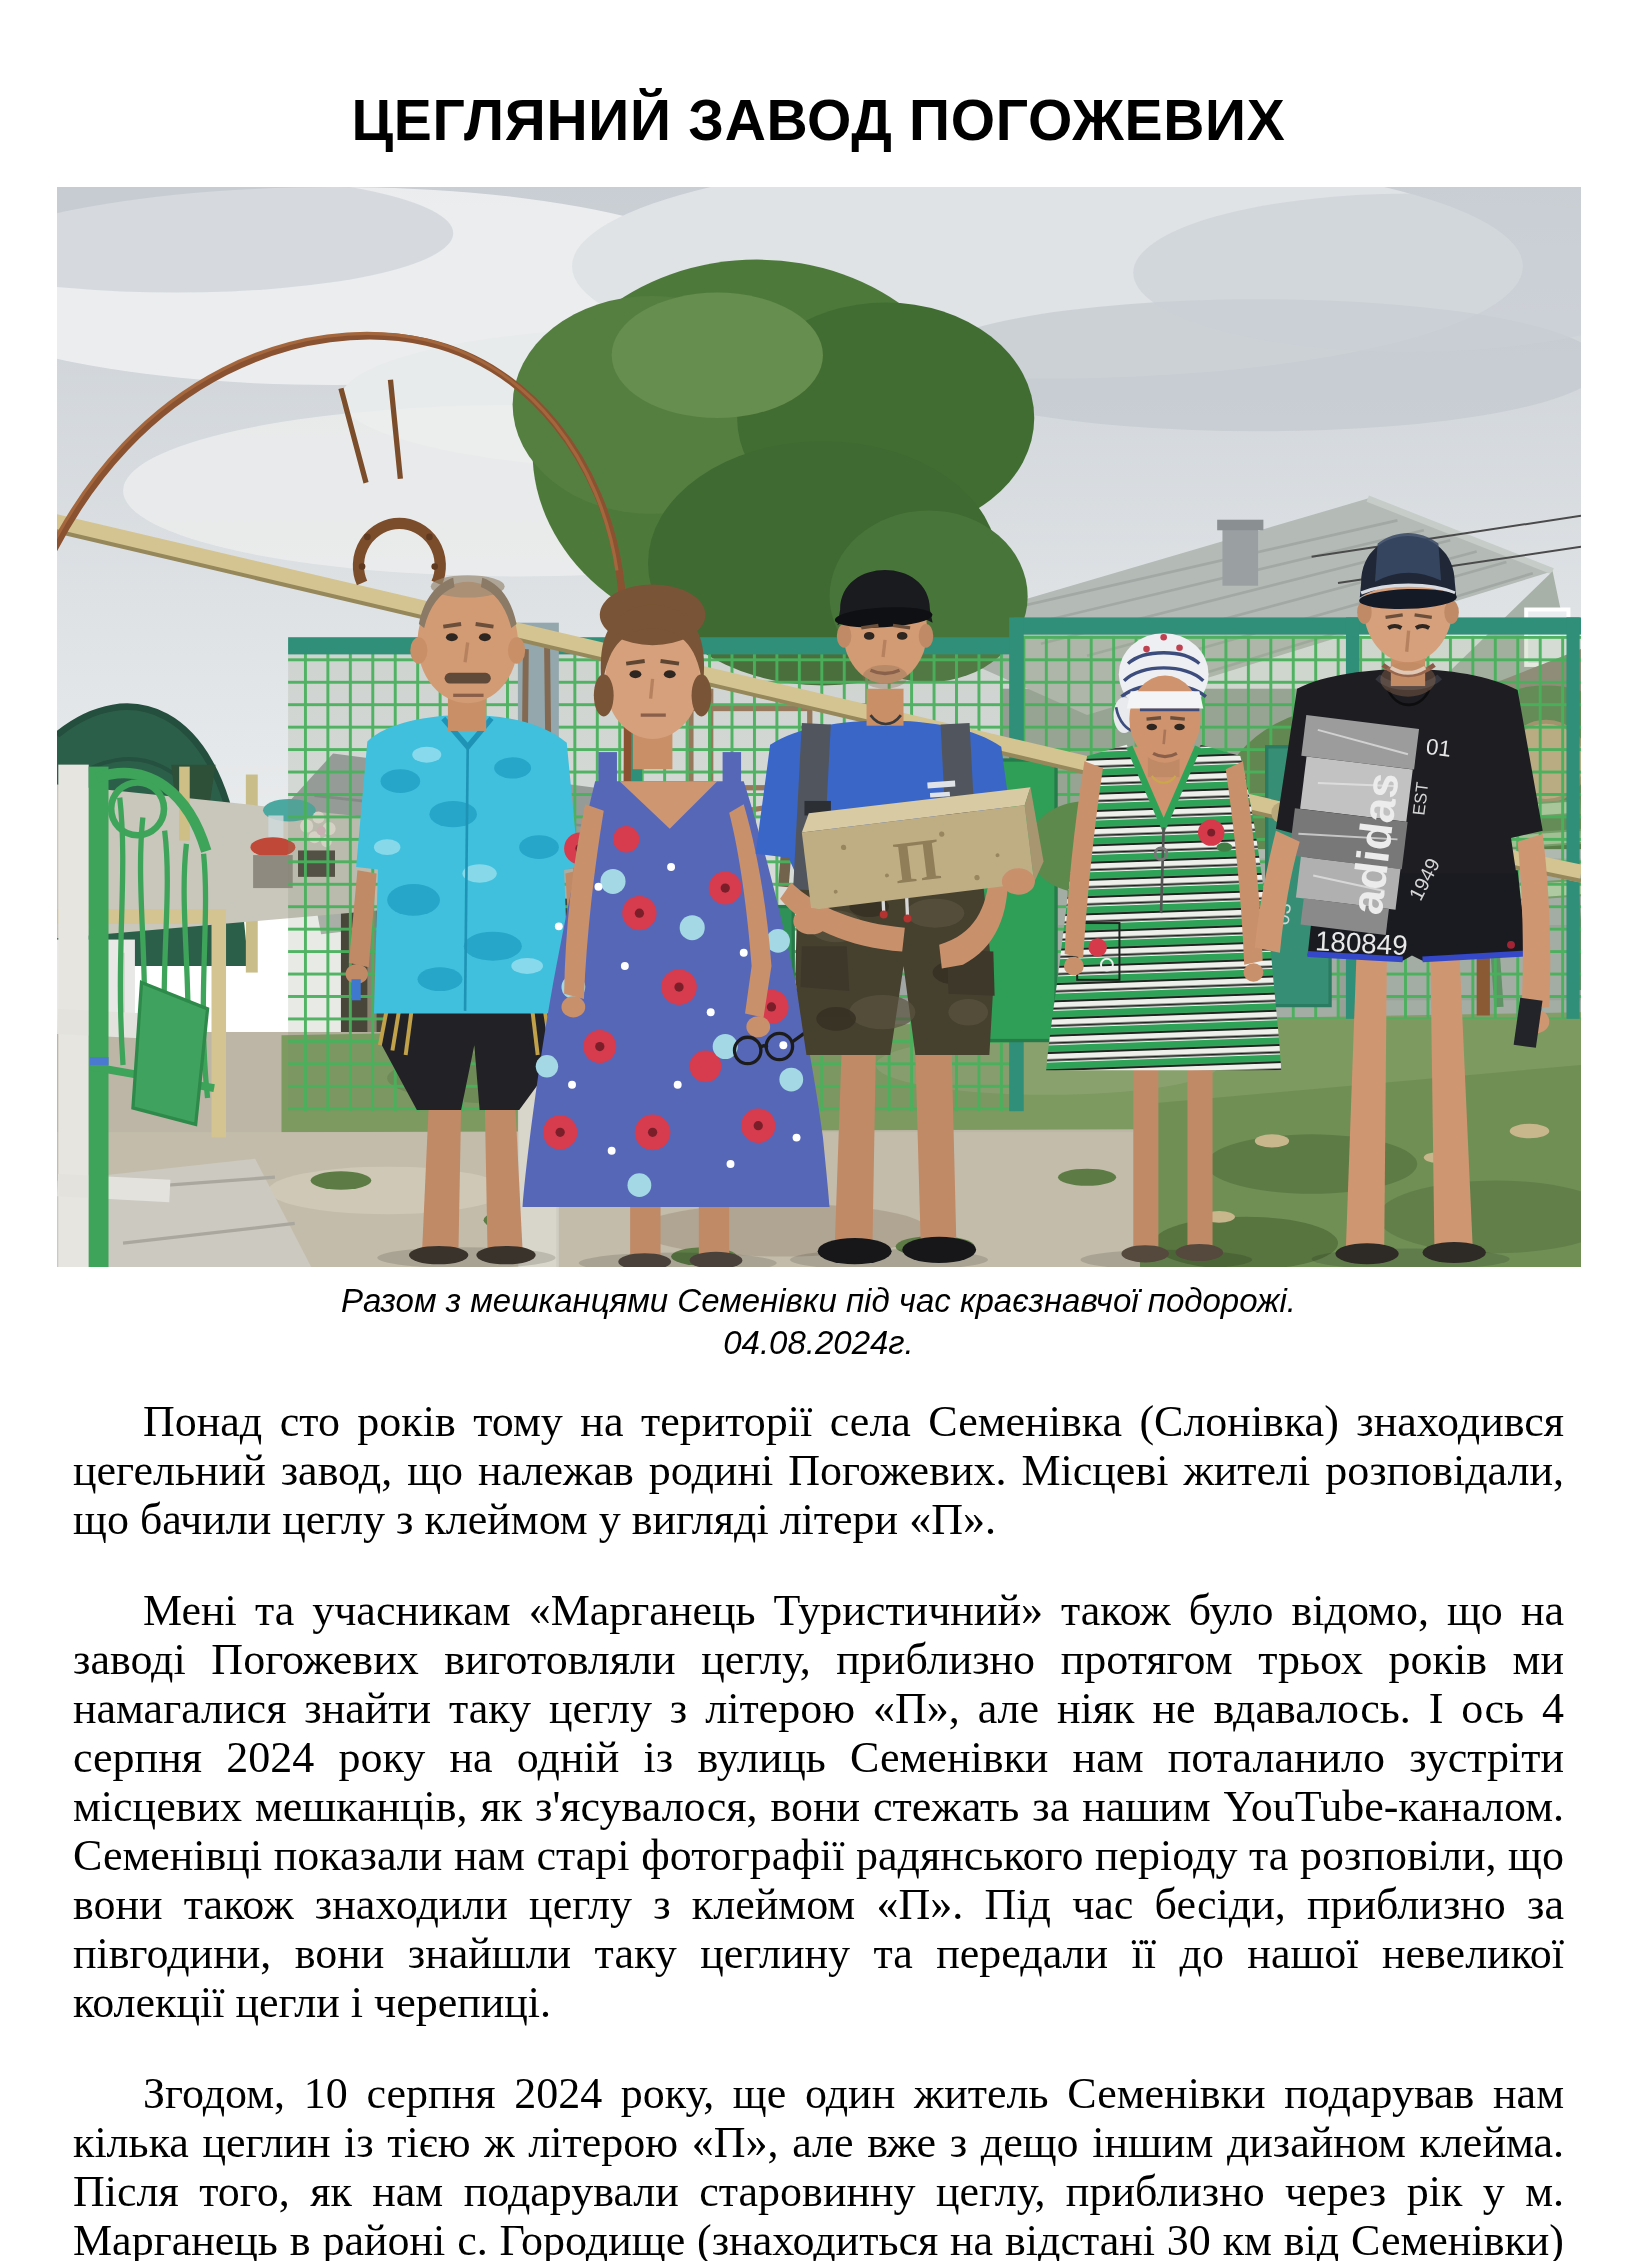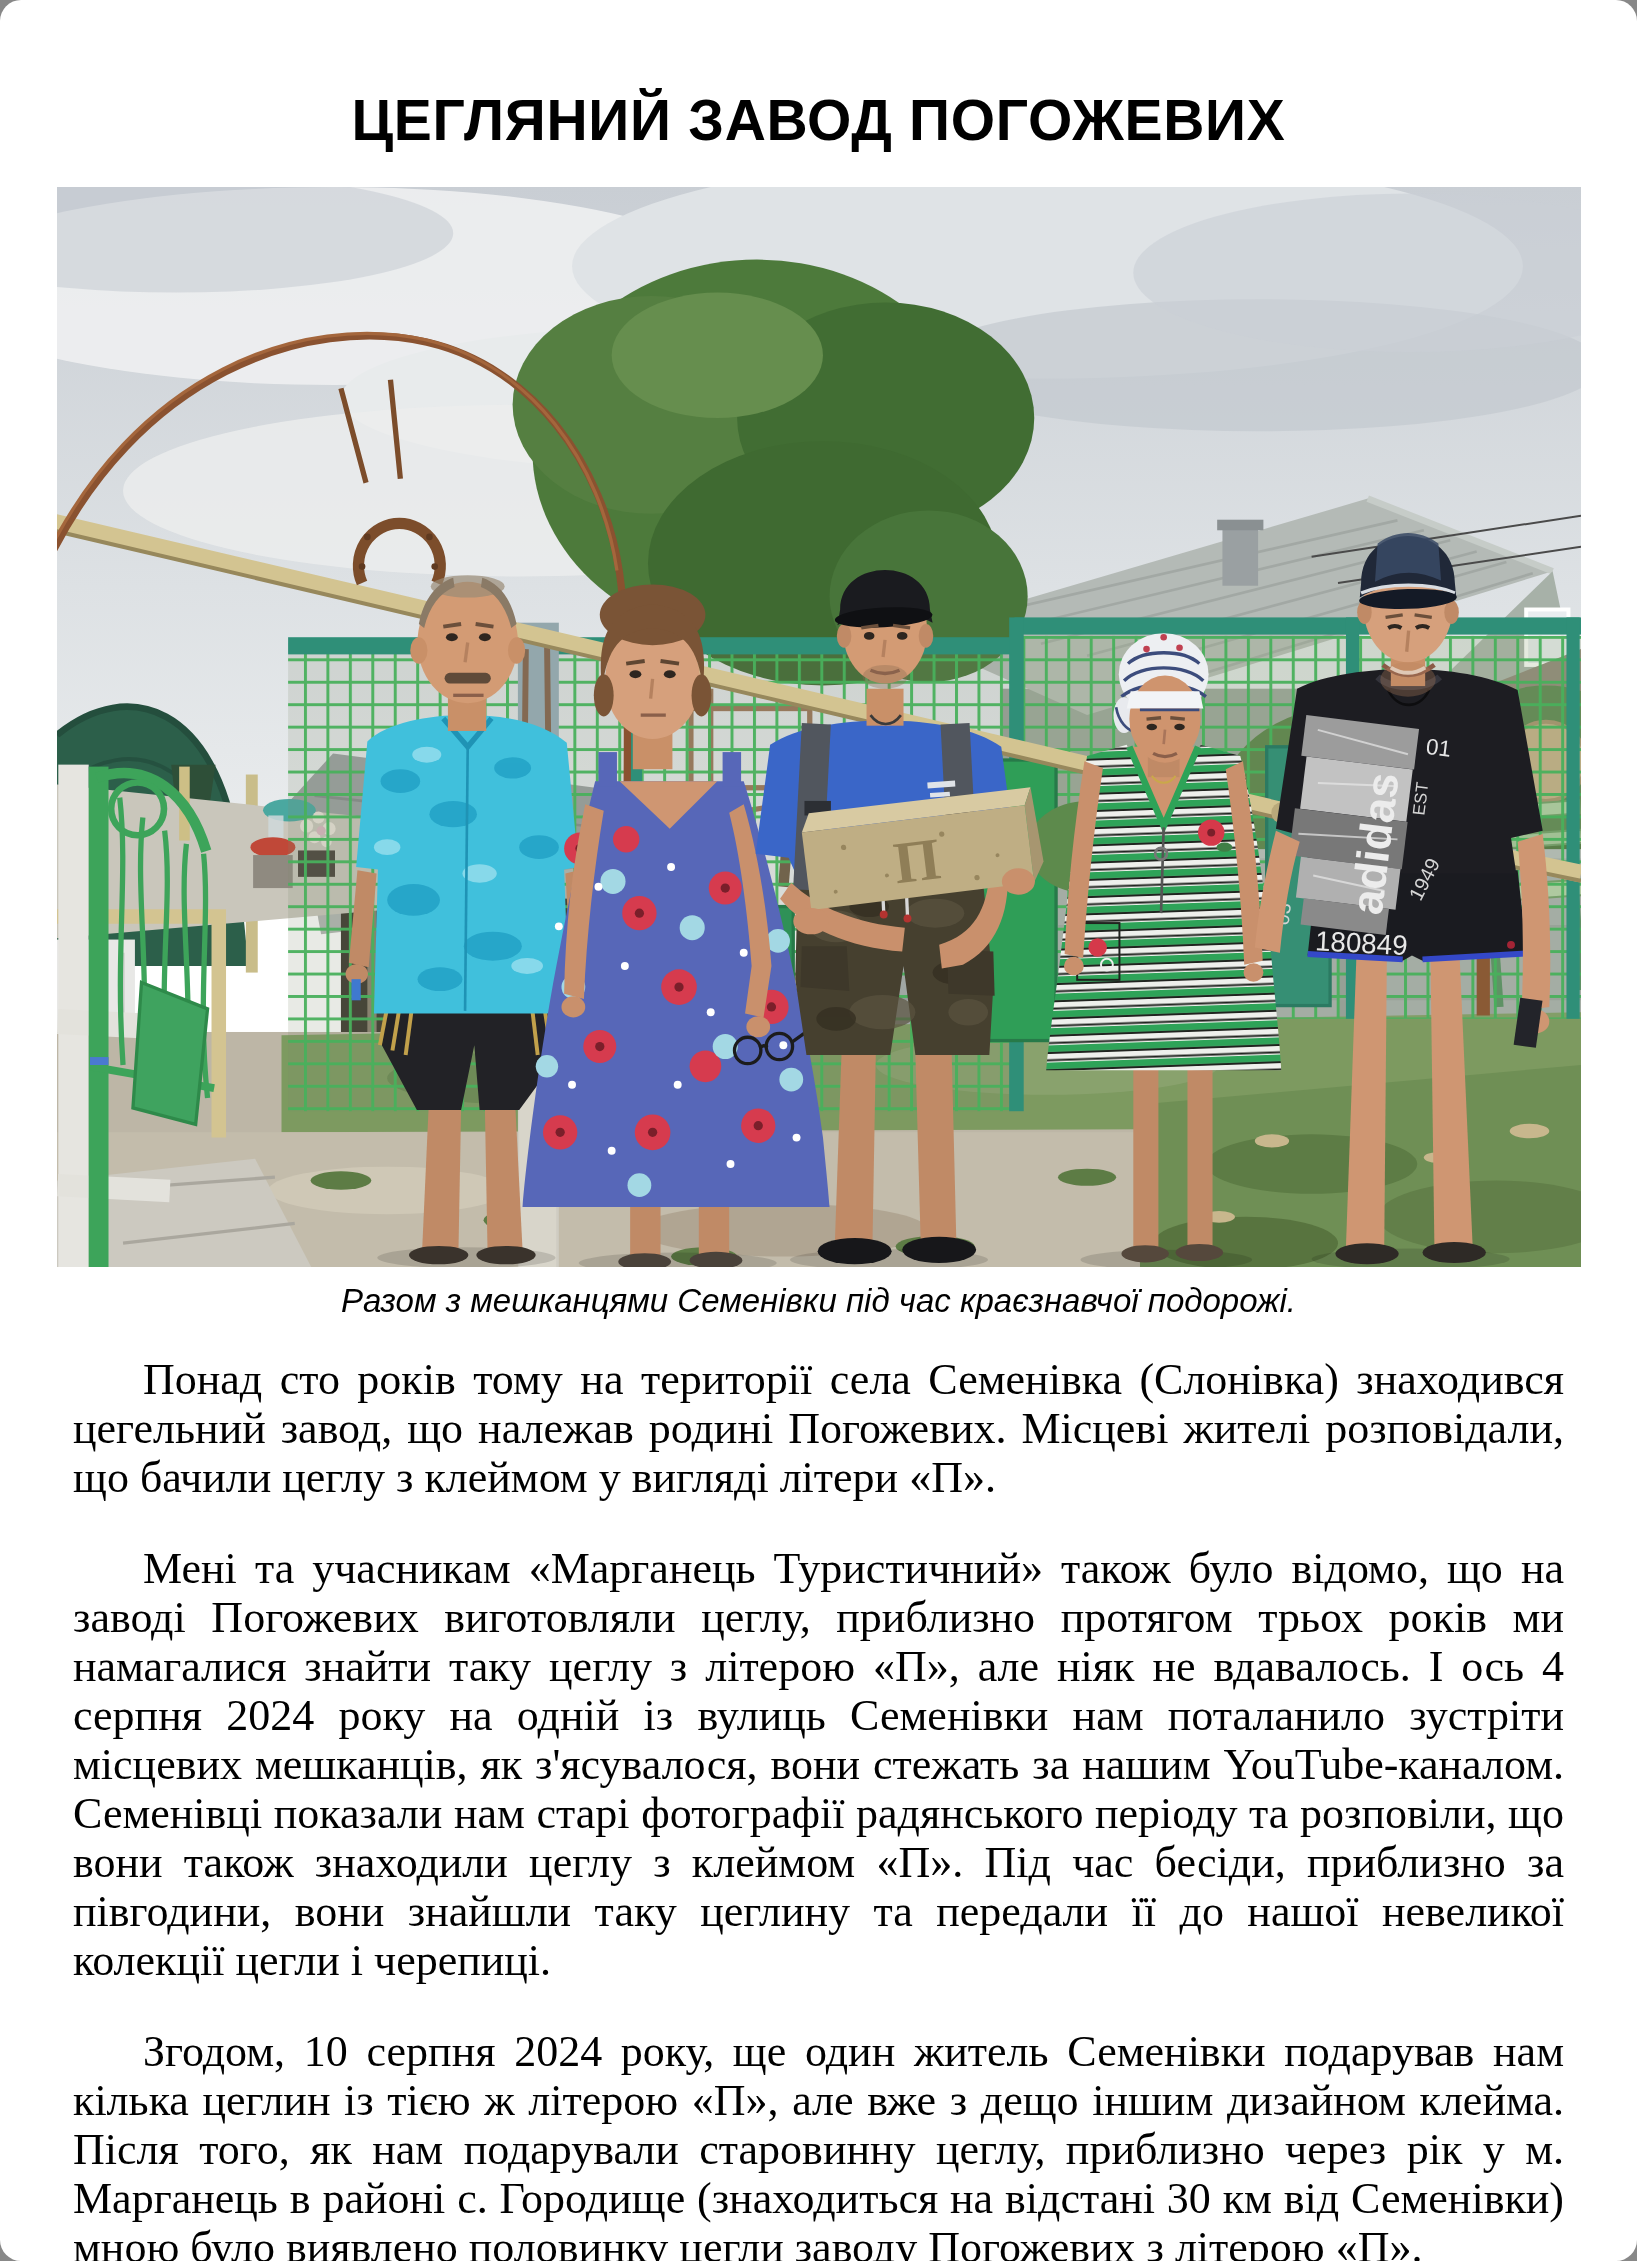--- a/index.html
+++ b/index.html
@@ -4,21 +4,20 @@
 <style>
   html,body{margin:0;padding:0;background:#888;}
   .page{
     position:relative;
     width:1637px;height:2261px;
     margin:0 auto;
     background:#ffffff;
     color:#000;
     font-family:"Liberation Serif",serif;
     overflow:hidden;
-    border-radius:21px;
   }
   .title{
     padding-top:54px;
     text-align:center;
     font-family:"Liberation Sans",sans-serif;
     font-weight:bold;
     font-size:57px;
     line-height:1.0;
     letter-spacing:0.7px;
   }
@@ -609,20 +608,21 @@
         <line x1="2047" y1="672" x2="2044" y2="704" stroke="#b5815f" stroke-width="5"></line>
         <path d="M2008,724 Q2046,754 2086,724" stroke="#8a5a46" stroke-width="7" fill="none"></path>
         <path d="M2020,728 Q2046,744 2072,728" stroke="#efe6da" stroke-width="6" fill="none"></path>
         <ellipse cx="2046" cy="746" rx="42" ry="26" fill="#b8855f" opacity="0.3"></ellipse>
       </g>
     </svg>
   </figure>
 
   <div class="caption">
     <div>Разом з мешканцями Семенівки під час краєзнавчої подорожі.</div>
+    <div>04.08.2024г.</div>
   </div>
 
   <div class="body-text">
     <p>Понад сто років тому на території села Семенівка (Слонівка) знаходився цегельний завод, що належав родині Погожевих. Місцеві жителі розповідали, що бачили цеглу з клеймом у вигляді літери «П».</p>
     <p>Мені та учасникам «Марганець Туристичний» також було відомо, що на заводі Погожевих виготовляли цеглу, приблизно протягом трьох років ми намагалися знайти таку цеглу з літерою «П», але ніяк не вдавалось. І ось 4 серпня 2024 року на одній із вулиць Семенівки нам поталанило зустріти місцевих мешканців, як з'ясувалося, вони стежать за нашим YouTube-каналом. Семенівці показали нам старі фотографії радянського періоду та розповіли, що вони також знаходили цеглу з клеймом «П». Під час бесіди, приблизно за півгодини, вони знайшли таку цеглину та передали її до нашої невеликої колекції цегли і черепиці.</p>
     <p>Згодом, 10 серпня 2024 року, ще один житель Семенівки подарував нам кілька цеглин із тією ж літерою «П», але вже з дещо іншим дизайном клейма. Після того, як нам подарували старовинну цеглу, приблизно через рік у м. Марганець в районі с. Городище (знаходиться на відстані 30 км від Семенівки) мною було виявлено половинку цегли заводу Погожевих з літерою «П».</p>
   </div>
 
 </div>
 

